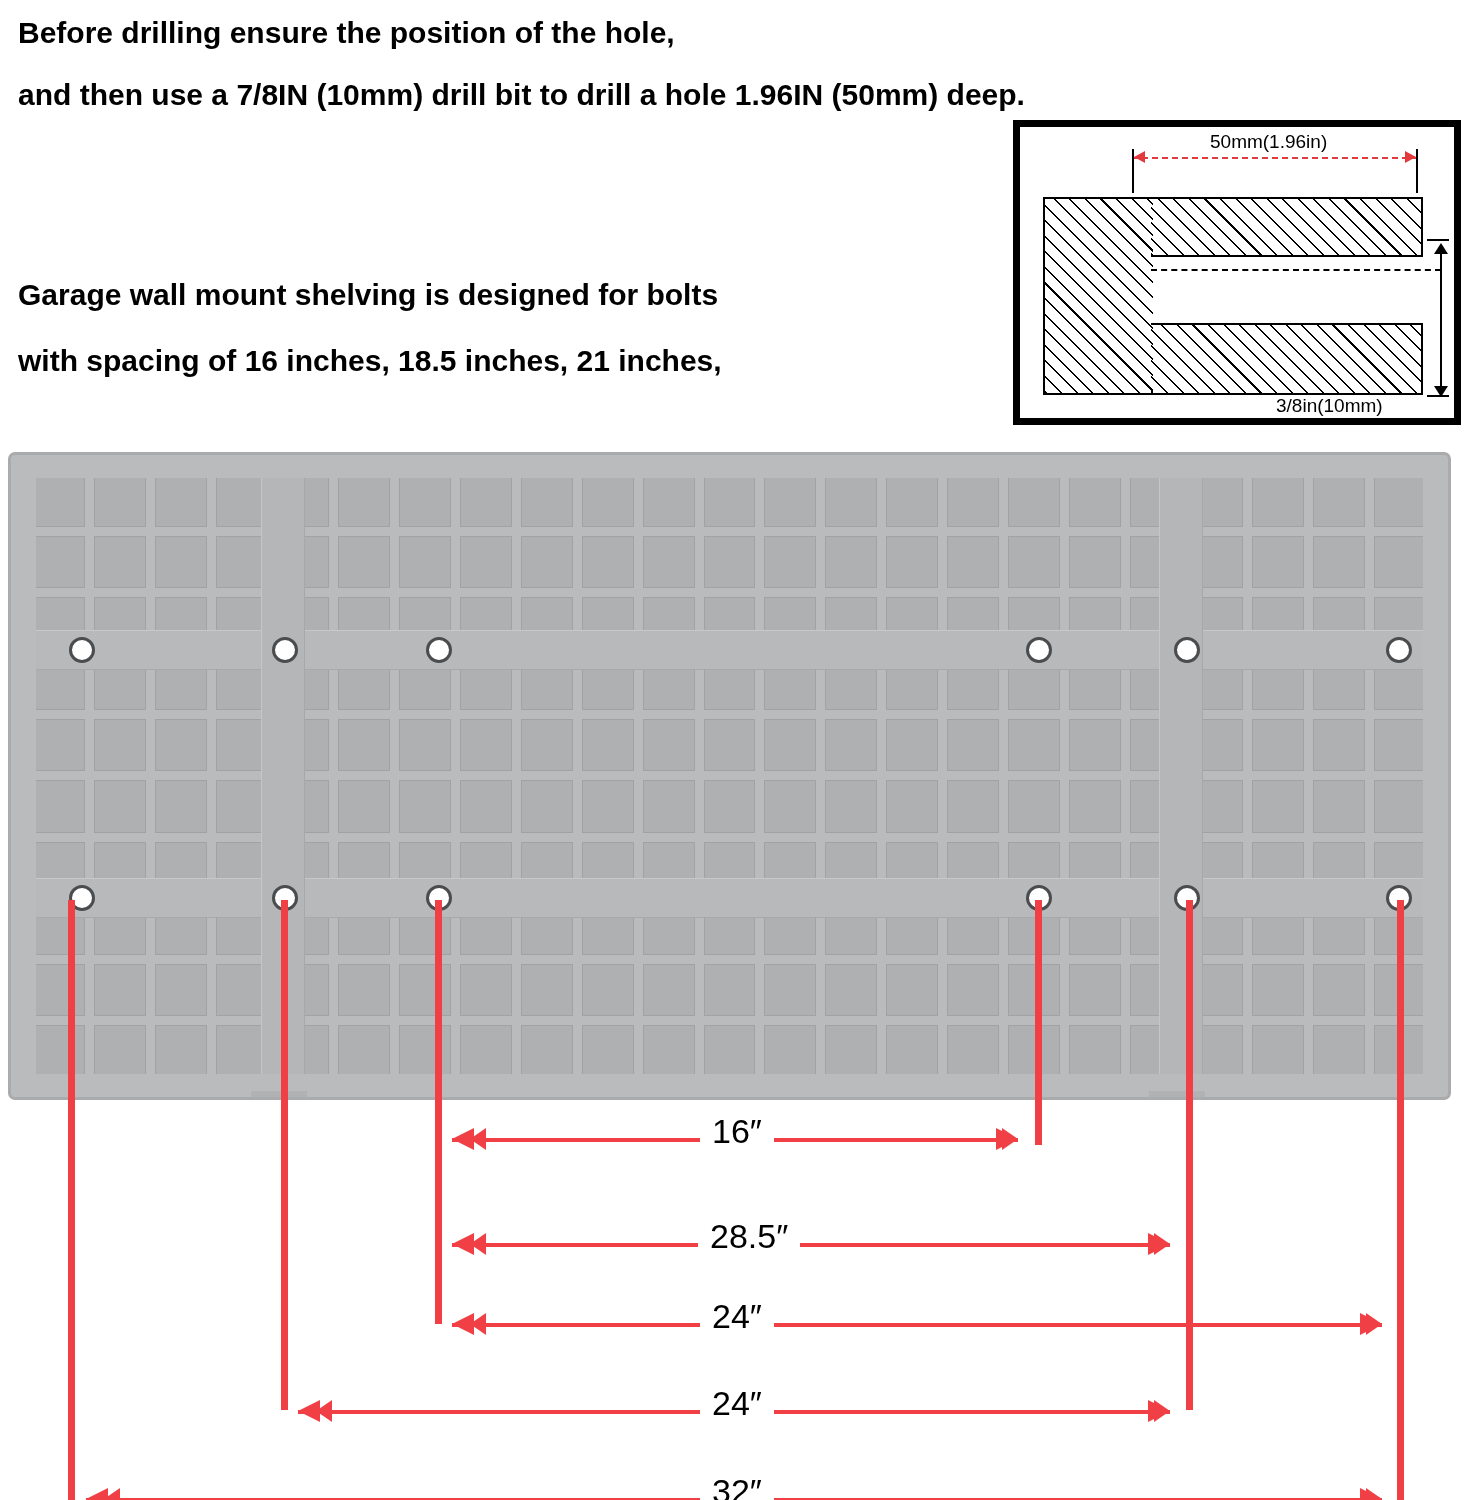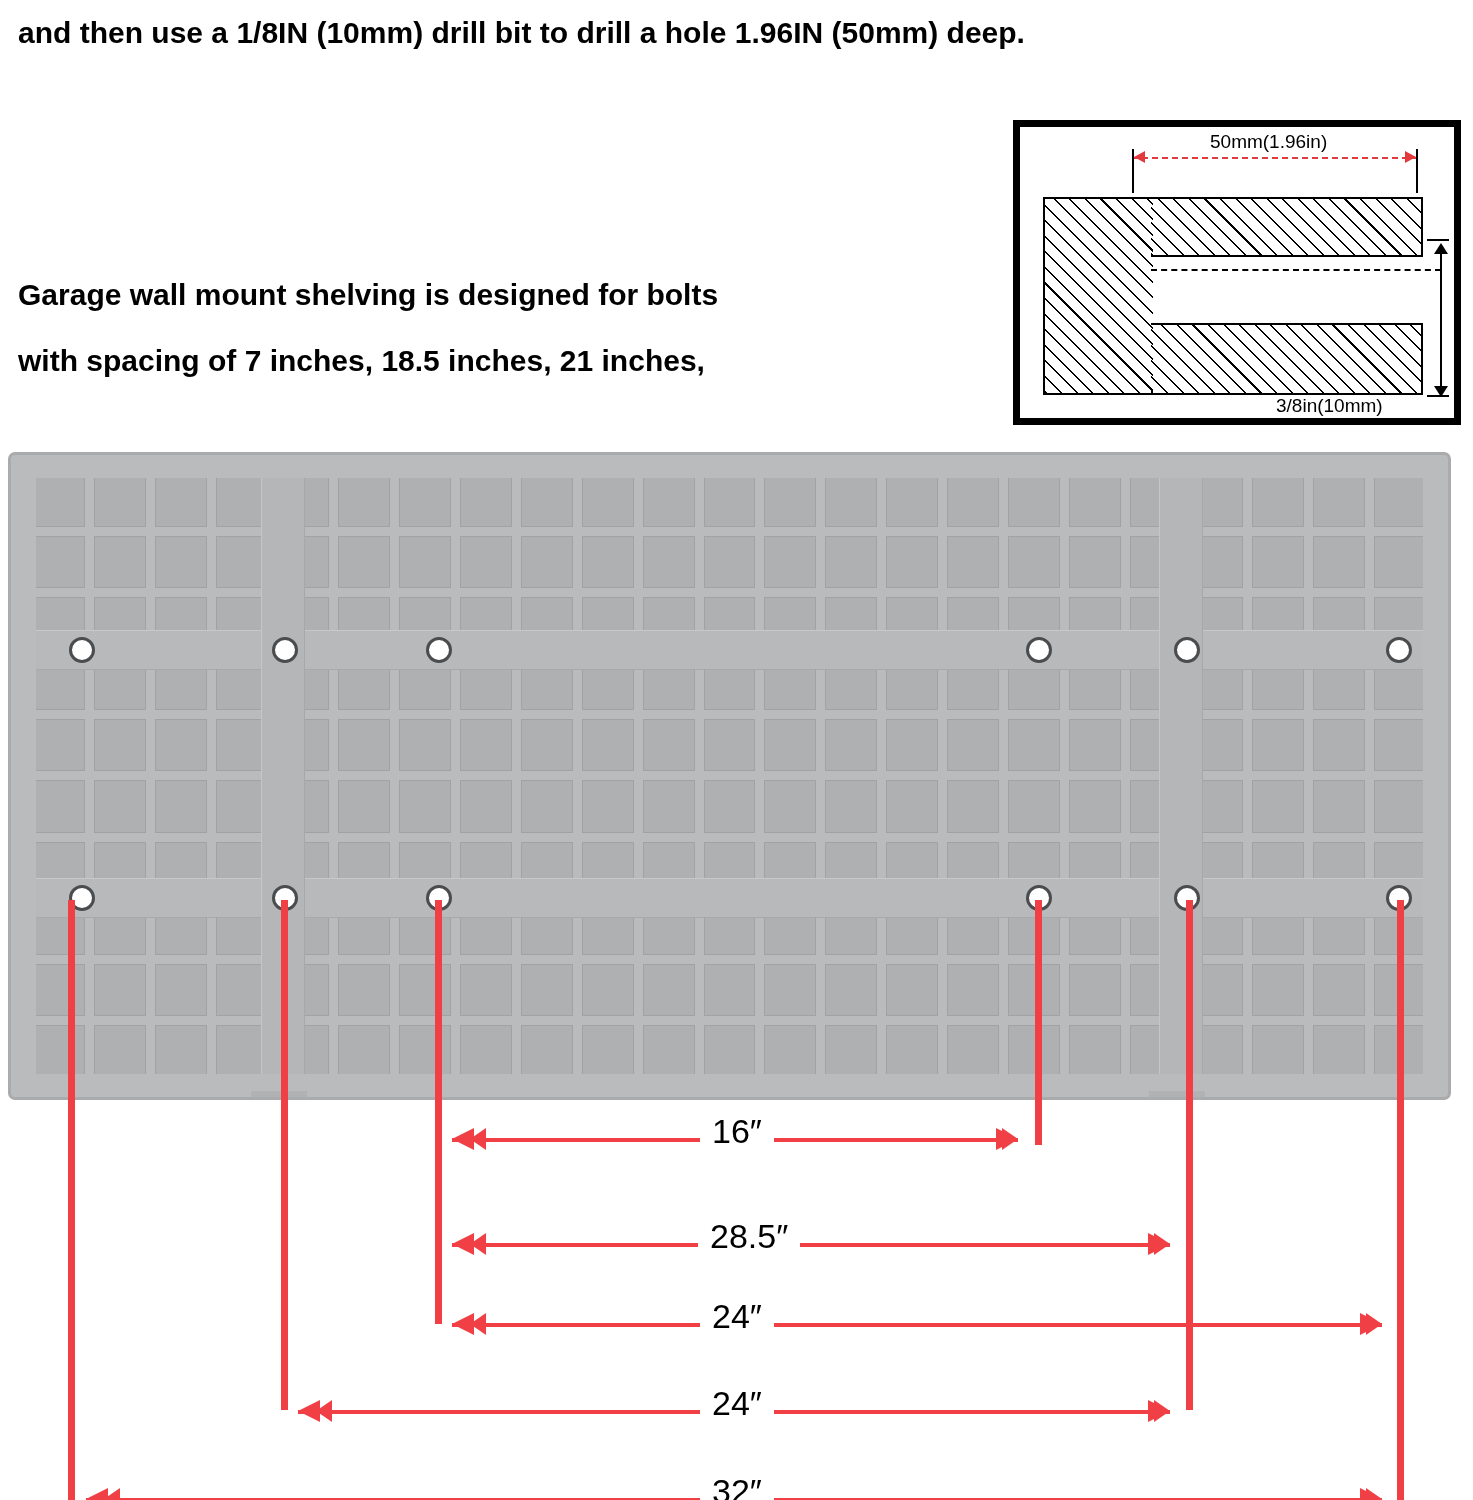--- a/index.html
+++ b/index.html
@@ -267,26 +267,27 @@
     color: #000;
     background: #ffffff;
     padding: 0 12px;
     white-space: nowrap;
   }
 </style>
 </head>
 <body>
 
 <div class="instructions">
-  <div class="instr-line">and then use a 1/8IN (10mm) drill bit to drill a hole 1.96IN (50mm) deep.</div>
+  <div class="instr-line">Before drilling ensure the position of the hole,</div>
+  <div class="instr-line">and then use a 7/8IN (10mm) drill bit to drill a hole 1.96IN (50mm) deep.</div>
 </div>
 
 <div class="block2">
   <div class="instr-line">Garage wall mount shelving is designed for bolts</div>
-  <div class="instr-line">with spacing of 7 inches, 18.5 inches,  21 inches,</div>
+  <div class="instr-line">with spacing of 16 inches, 18.5 inches,  21 inches,</div>
 </div>
 
 <div class="drill-box">
   <div class="drill-inner">
     <div class="hatch hatch-left"></div>
     <div class="hatch hatch-top"></div>
     <div class="hatch hatch-bottom"></div>
     <div class="dash-center"></div>
 
     <div class="dim-top"></div>

